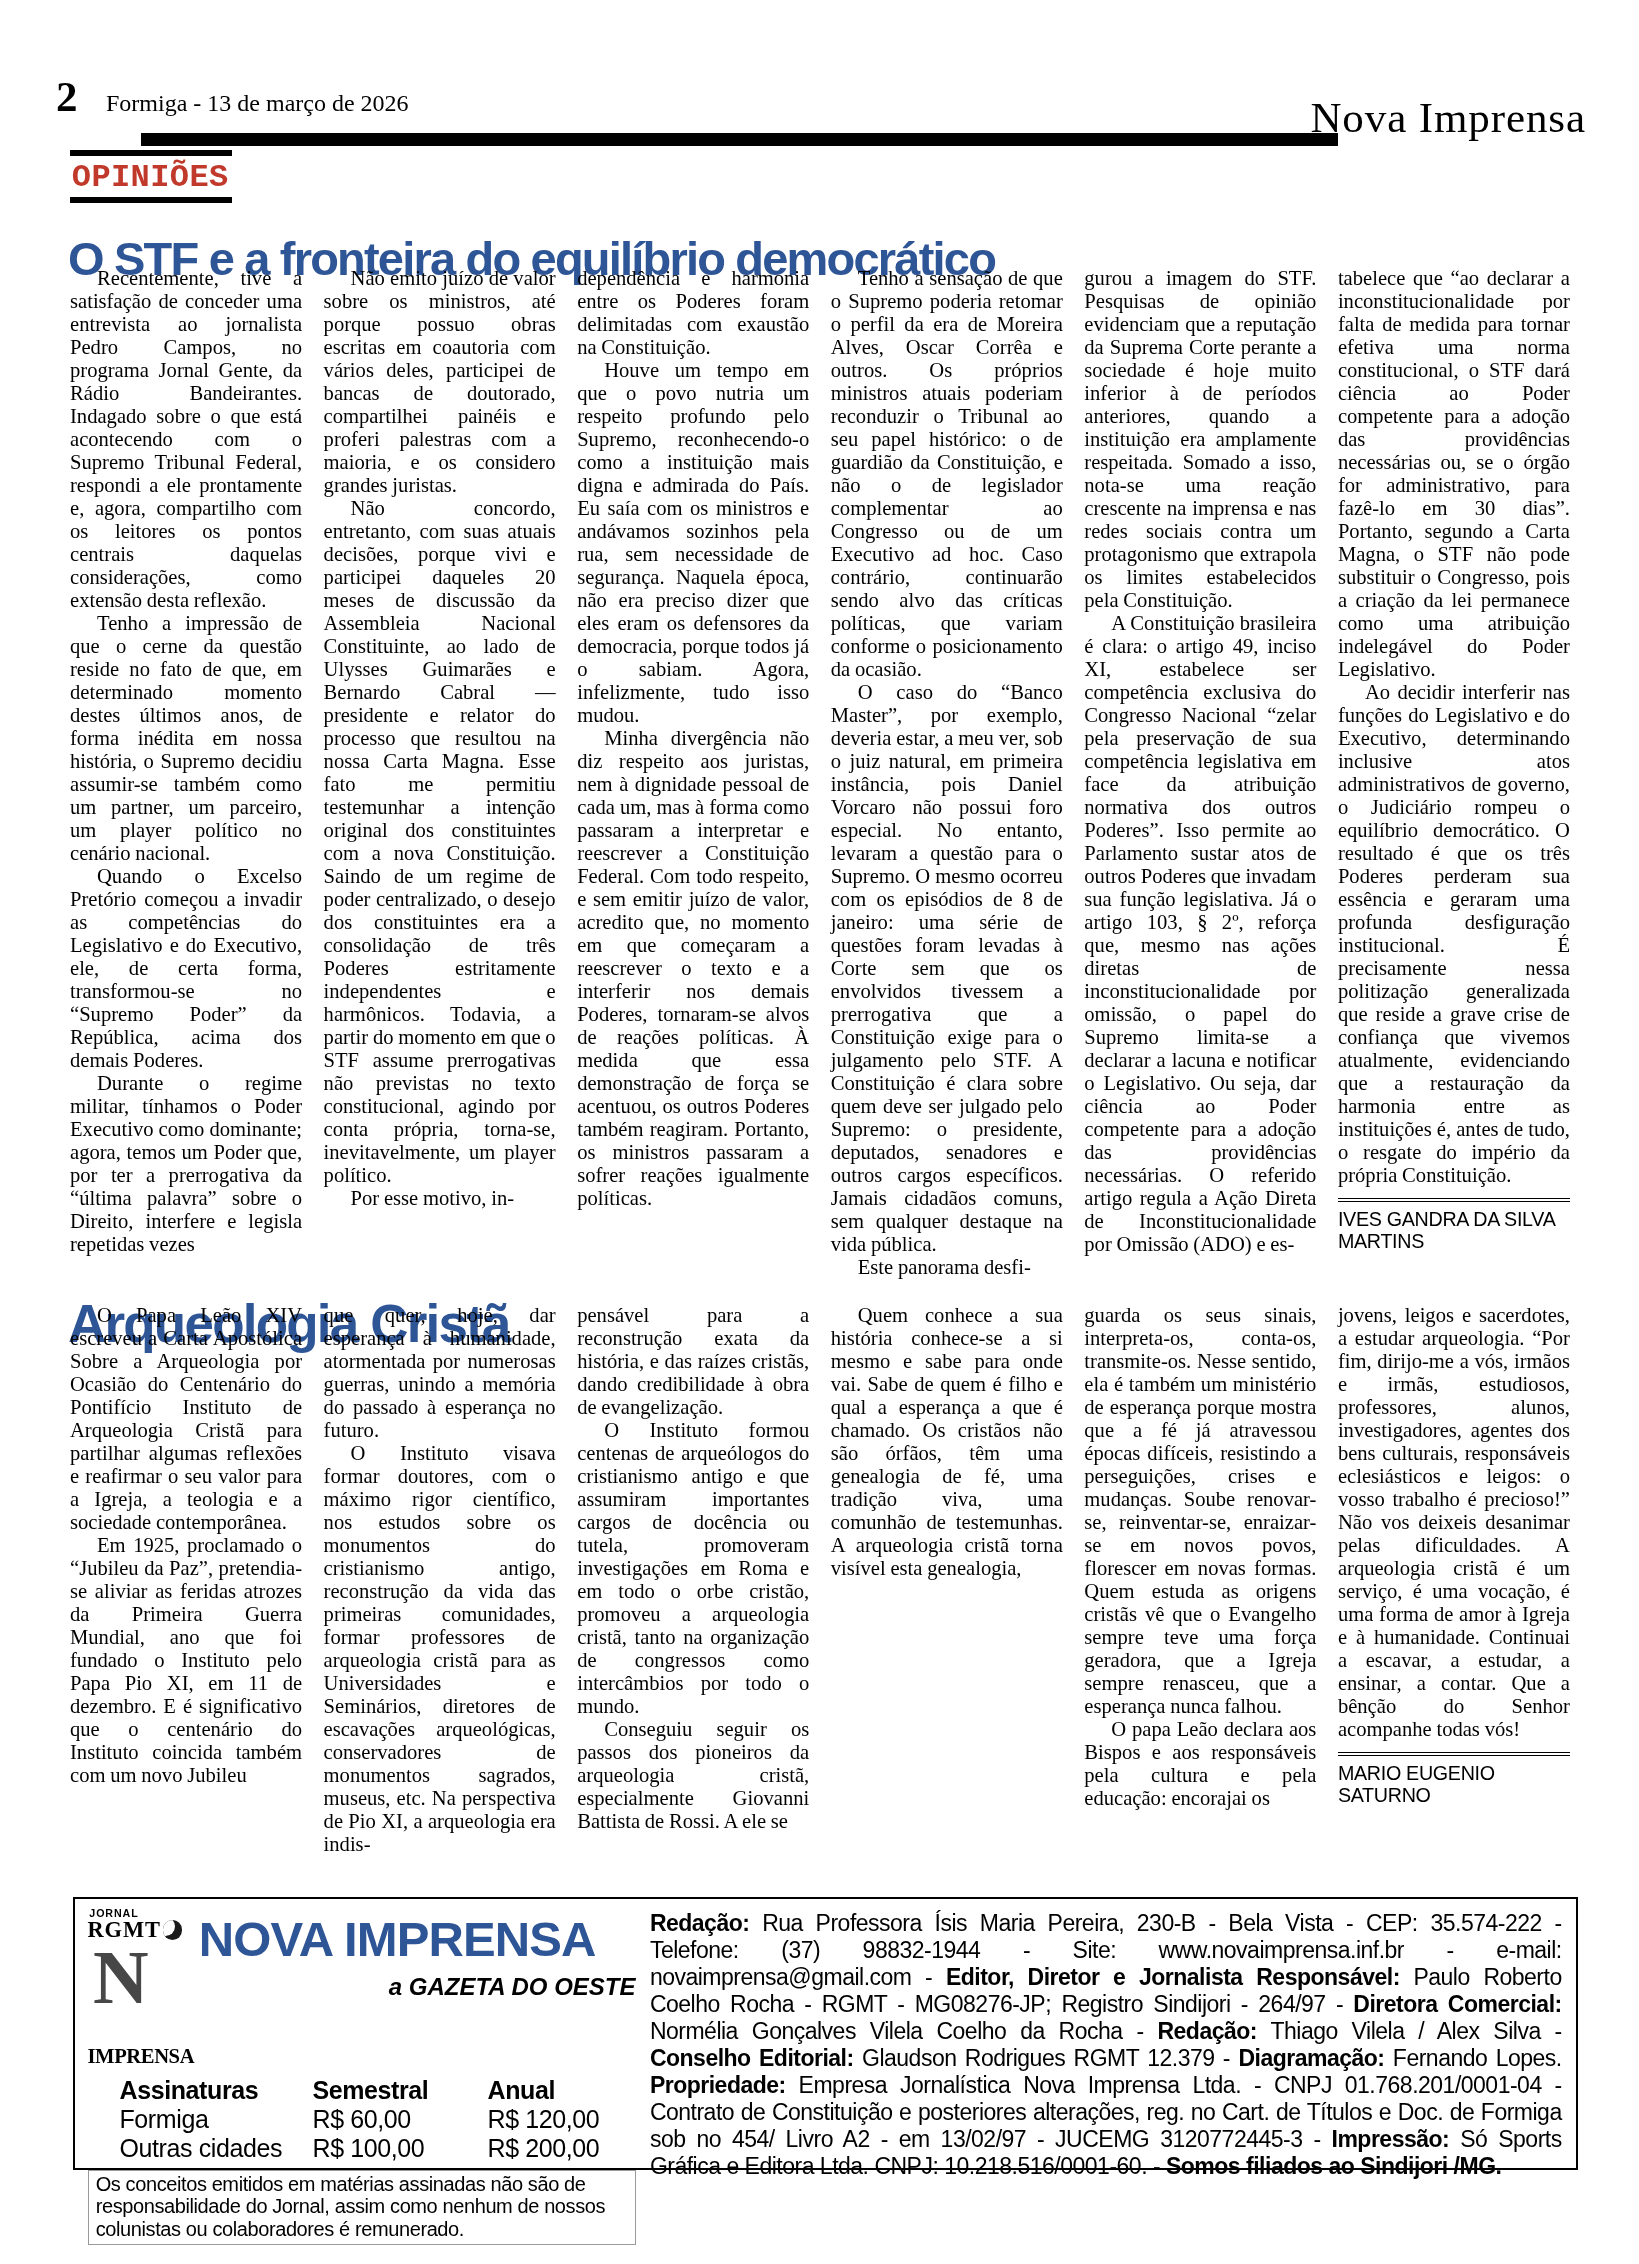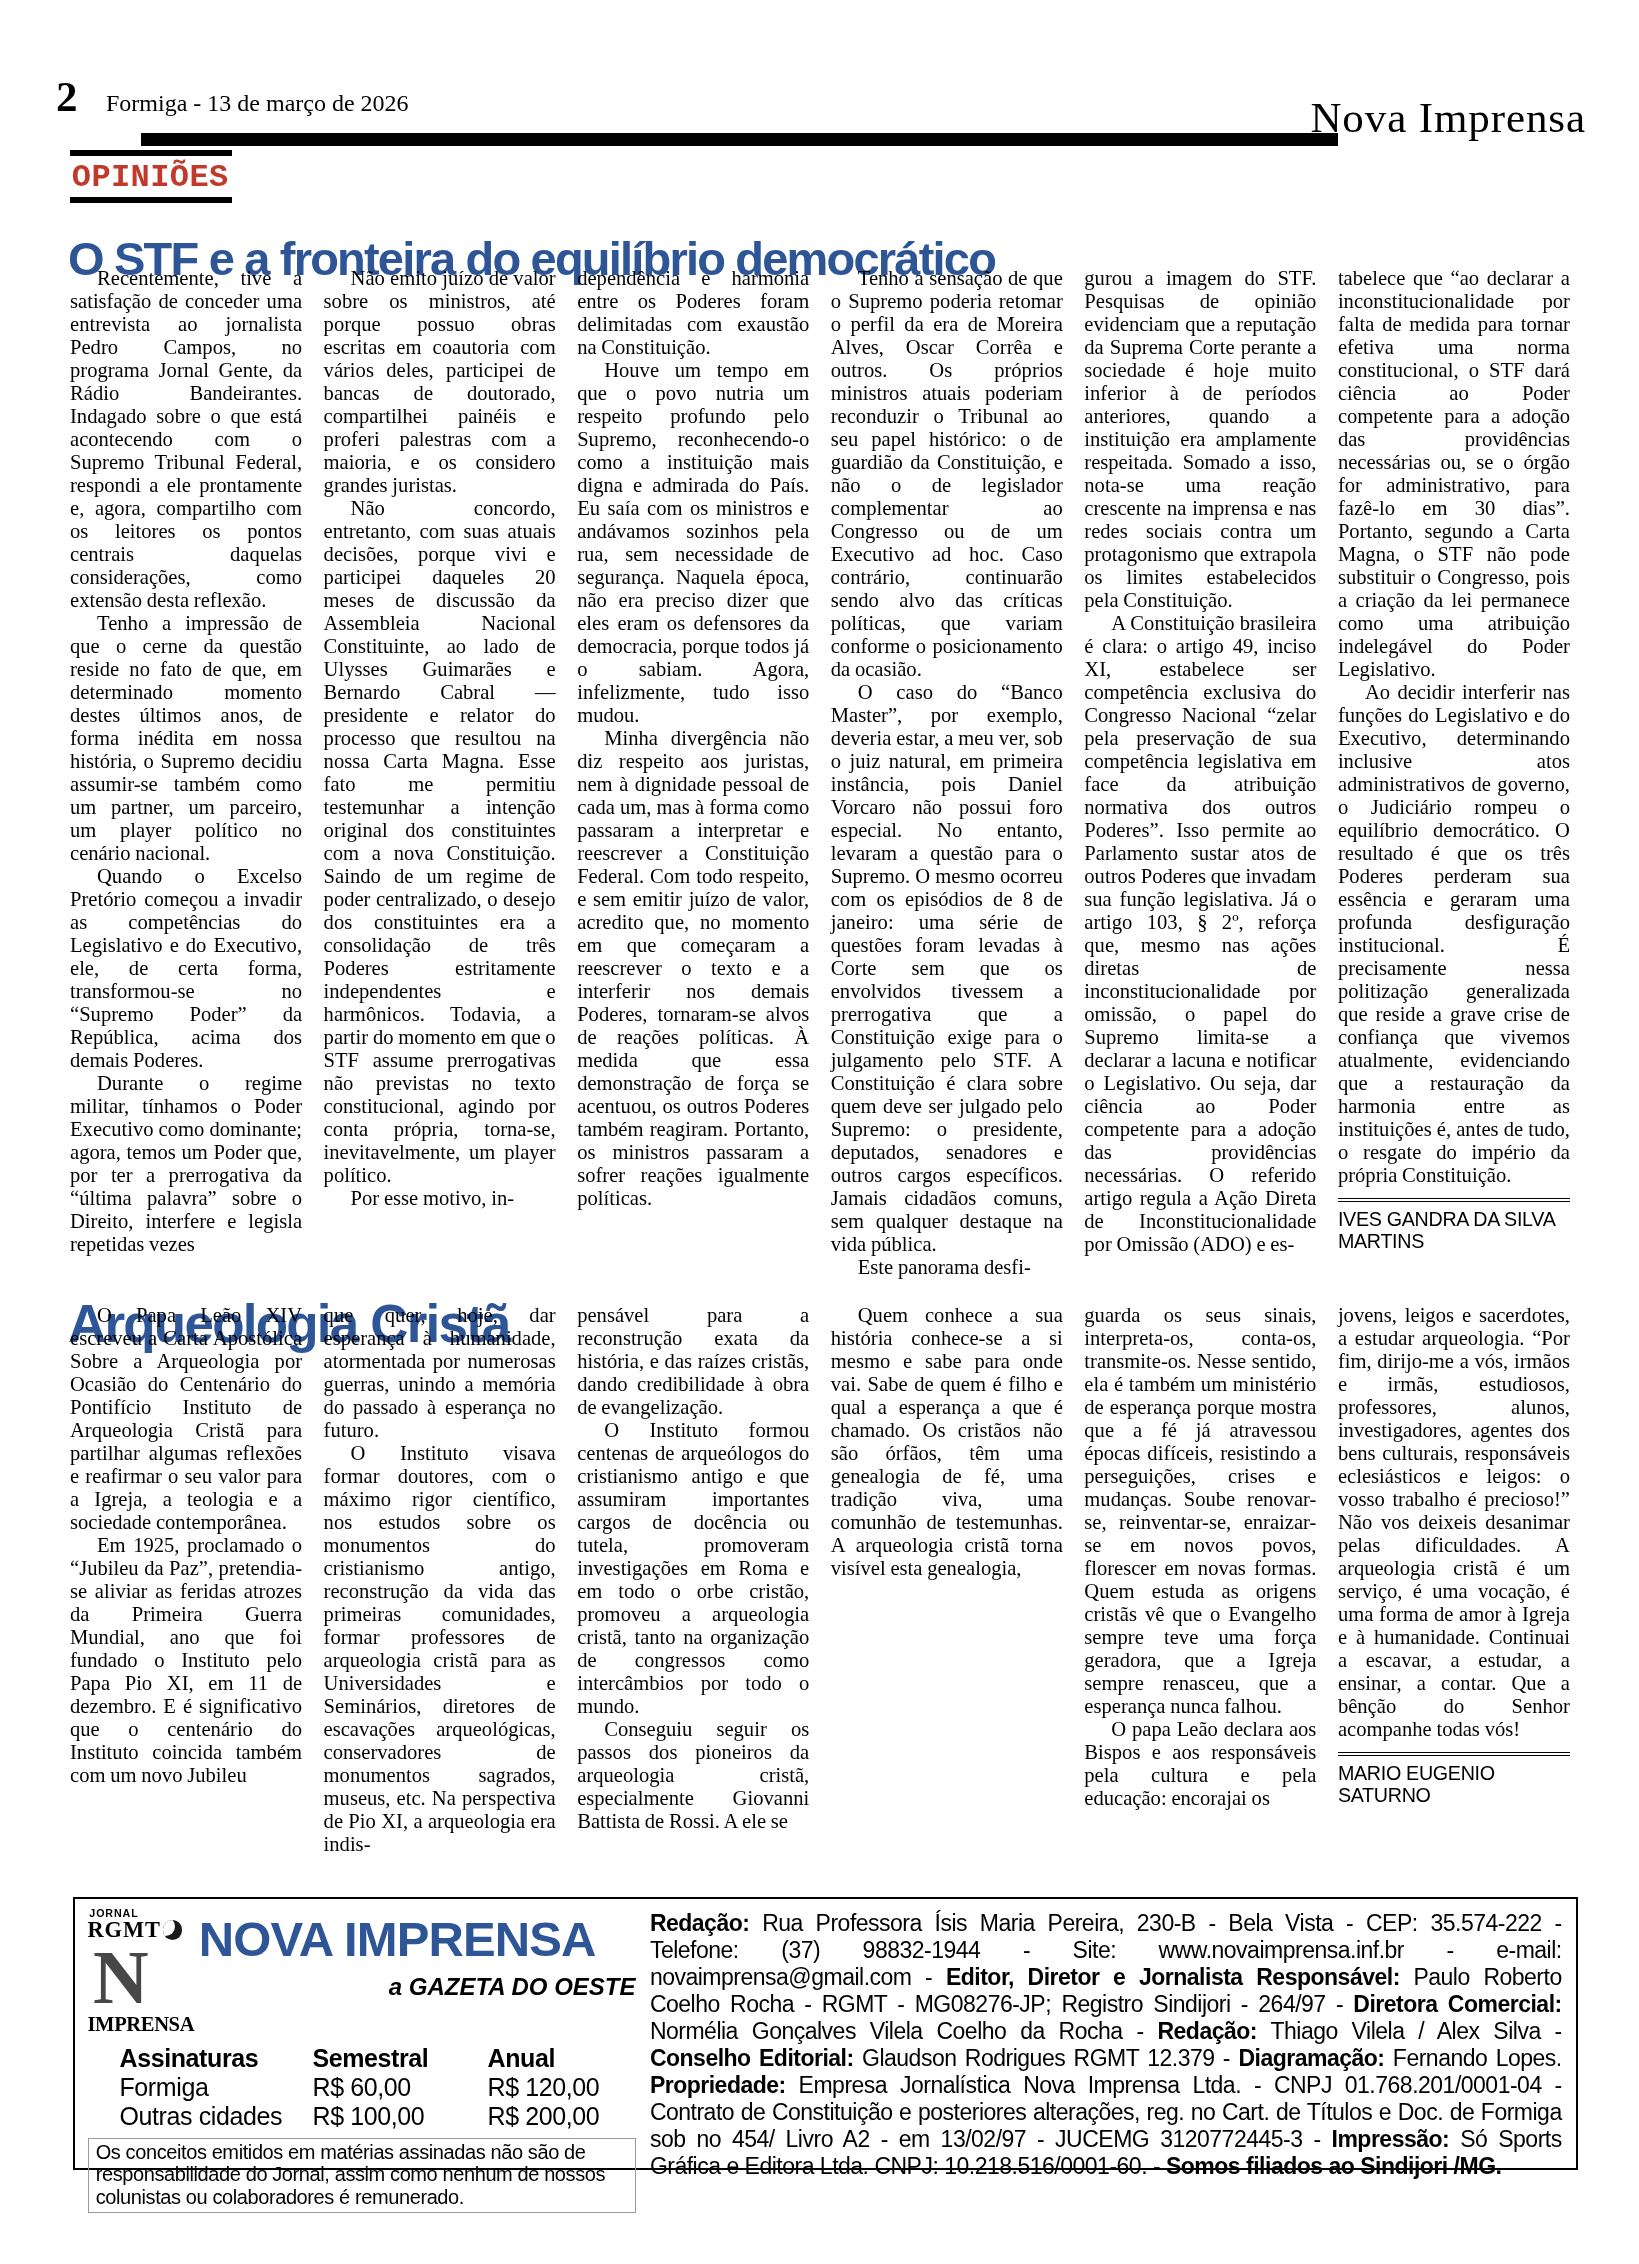--- a/index.html
+++ b/index.html
@@ -38,21 +38,21 @@
   .footer-left{width:548px;flex:0 0 auto;padding:9px 7.2px 7.2px 12.5px;position:relative;}
   .logo-row{display:flex;gap:14.3px;align-items:flex-start;}
   .logo{width:97px;flex:0 0 auto;line-height:1;}
   .logo-jornal{font-size:10.7px;font-weight:bold;letter-spacing:0.9px;margin-left:1.8px;}
   .logo-nova-row{display:flex;align-items:center;gap:1.8px;}
   .logo-nova{font-family:"Liberation Serif",serif;font-weight:bold;font-size:22.4px;letter-spacing:0.9px;}
   .crescent{width:19.7px;height:19.7px;border-radius:50%;background:#1a1a1a;position:relative;overflow:hidden;display:inline-block;}
   .crescent::after{content:"";position:absolute;left:-6.3px;top:-2.7px;width:19px;height:19px;border-radius:50%;background:#fff;}
   .logo-n{font-family:"Liberation Serif",serif;font-weight:bold;font-size:77px;color:#474747;
           line-height:0.95;margin-left:5.4px;}
-  .logo-imprensa{font-family:"Liberation Serif",serif;font-weight:bold;font-size:20.6px;letter-spacing:-0.4px;}
+  .logo-imprensa{font-family:"Liberation Serif",serif;font-weight:bold;font-size:20.6px;letter-spacing:-0.4px;margin-top:32px;}
   .brand-wrap{flex:1;padding-top:7.2px;}
   .brand-title{font-weight:bold;font-size:49px;color:var(--title-blue,#2e5596);
     letter-spacing:-0.9px;line-height:1;white-space:nowrap;}
   .brand-tagline{font-weight:bold;font-style:italic;font-size:24px;text-align:right;margin-top:9px;}
   .subs-table{margin:9px 0 0 32px;display:grid;grid-template-columns:193px 175px 1fr;
     font-size:25px;line-height:29px;letter-spacing:-0.4px;}
   .subs-table .hd{font-weight:bold;}
   .disclaimer{margin-top:7.2px;border:1.8px solid #9a9a9a;padding:1.8px 7.2px 3.6px 7.2px;
     font-size:20px;line-height:22.4px;letter-spacing:-0.4px;}
   .footer-right{flex:1;padding:10.7px 14.3px 9px 7.2px;font-size:23px;line-height:27px;

